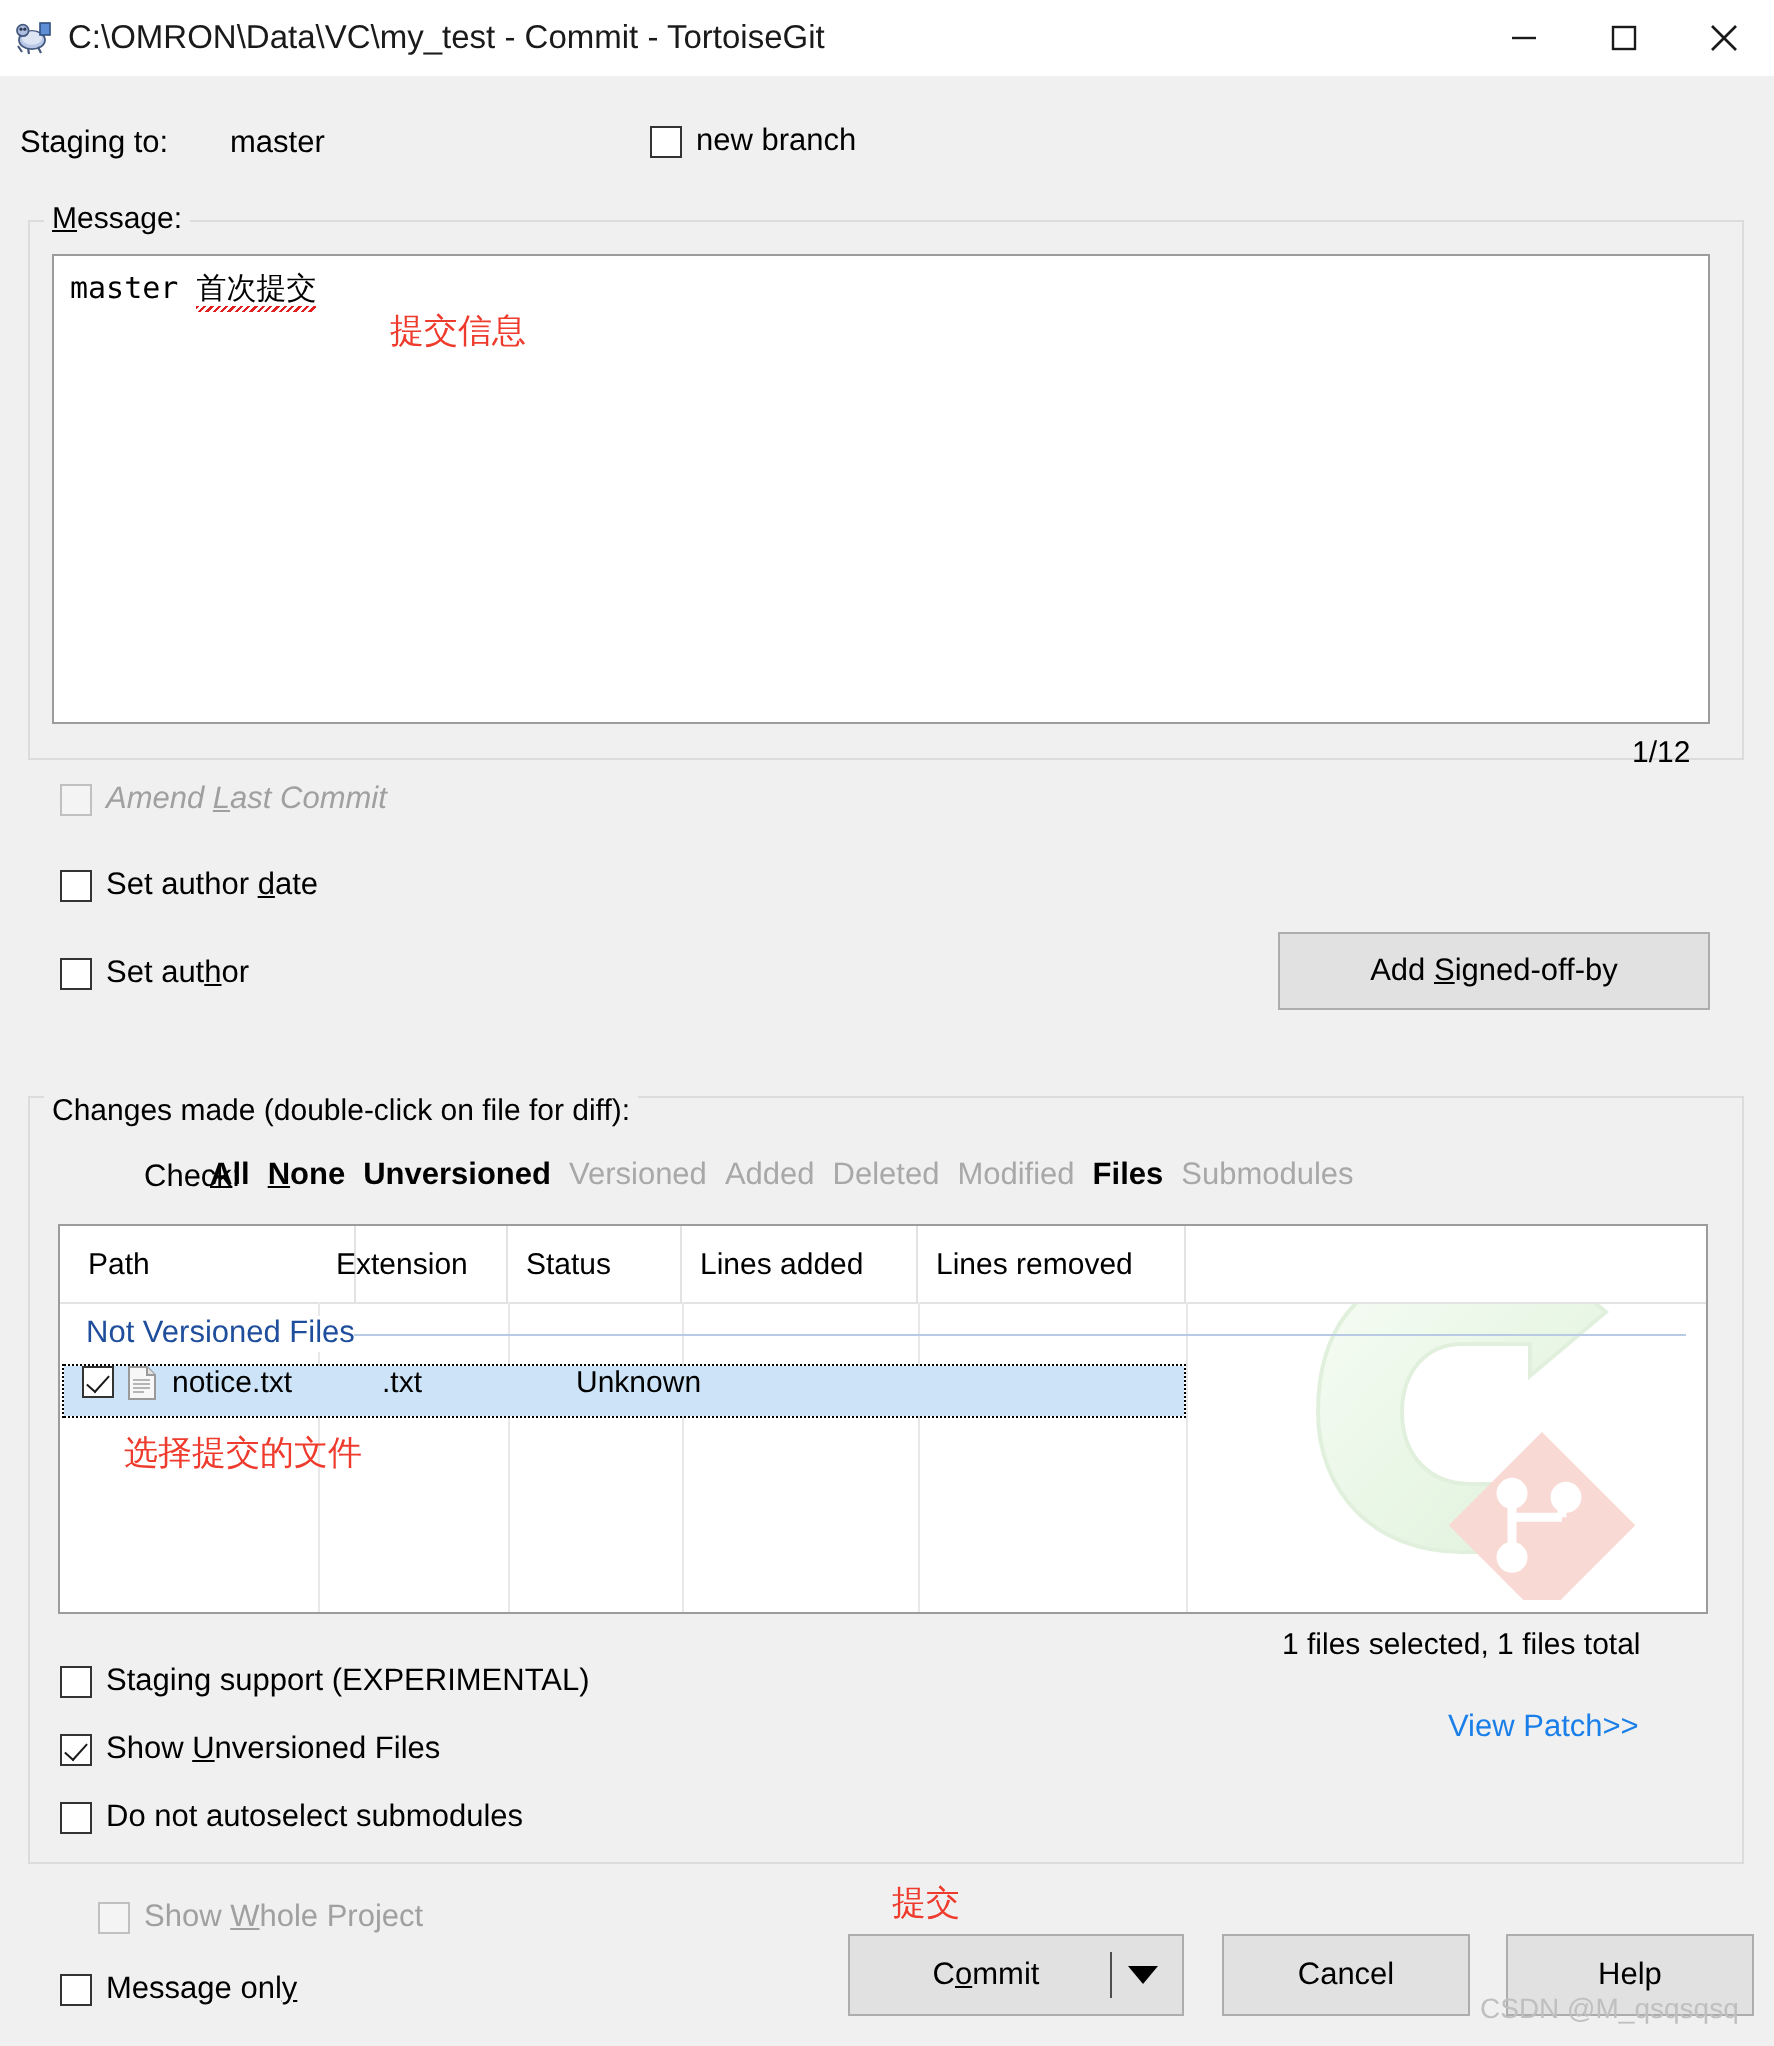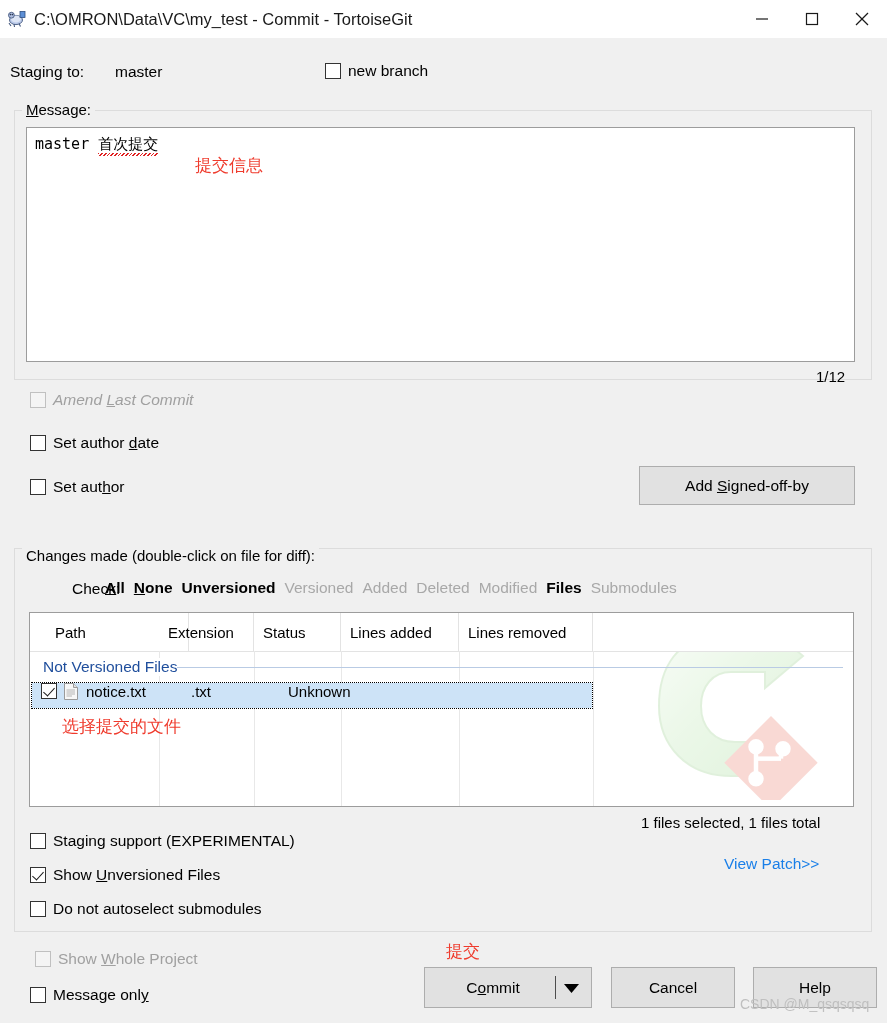--- a/index.html
+++ b/index.html
@@ -391,21 +391,21 @@
           <line x1="10" y1="-4" x2="10" y2="-14"></line>
           <circle cx="-15" cy="16" r="5.5"></circle>
           <circle cx="-15" cy="-16" r="5.5"></circle>
           <circle cx="12" cy="-14" r="5.5"></circle>
         </g>
       </g>
     </svg>
   </div>
 
   <div class="lv-head">
-    <div class="col" style="left:16px; width:143px;">Path</div>
+    <div class="col" style="left:5px; width:143px;">Path</div>
     <div class="col" style="left:129px; width:95px;">Extension</div>
     <div class="col" style="left:224px; width:87px;">Status</div>
     <div class="col" style="left:311px; width:118px;">Lines added</div>
     <div class="col" style="left:429px; width:134px;">Lines removed</div>
     <div class="col" style="left:563px; width:260px; border-right:none;"></div>
   </div>
 
   <div class="lv-grid">
     <div class="vline" style="left:129px;"></div>
     <div class="vline" style="left:224px;"></div>
@@ -453,21 +453,21 @@
 <div class="abs cbrow" style="left:30px; top:866px;">
   <span class="cb checked"></span>
   <span style="font-size:15.5px;"><span>Show </span><span class="u">U</span><span>nversioned Files</span></span>
 </div>
 
 <div class="abs cbrow" style="left:30px; top:900px;">
   <span class="cb"></span>
   <span style="font-size:15.5px;">Do not autoselect submodules</span>
 </div>
 
-<div class="abs cbrow" style="left:16px; top:950px;padding-left:19px;">
+<div class="abs cbrow" style="left:30px; top:950px;padding-left:19px;">
   <span class="cb dis"></span>
   <span class="disabled" style="font-size:15.5px;"><span>Show </span><span class="u">W</span><span>hole Project</span></span>
 </div>
 
 <div class="abs cbrow" style="left:30px; top:986px;">
   <span class="cb"></span>
   <span style="font-size:15.5px;"><span>Message onl</span><span class="u">y</span></span>
 </div>
 
 <div class="annot" style="left:446px; top:940px;">提交</div>

